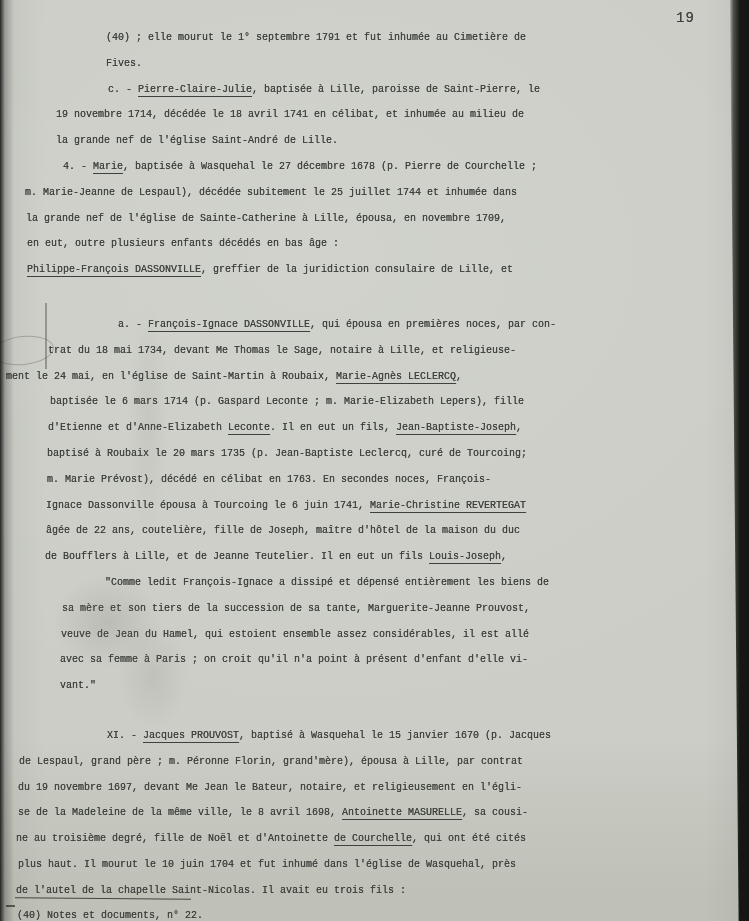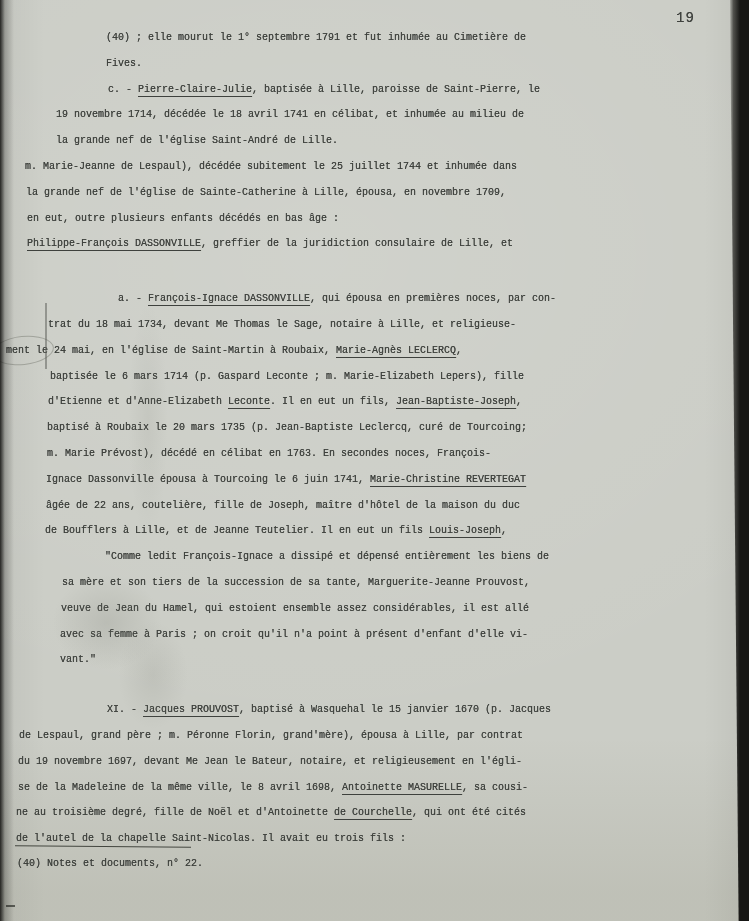--- a/index.html
+++ b/index.html
@@ -90,20 +90,21 @@
 <body>
 
 <div class="scan">
   <div class="page-number">19</div>
   <div class="lines">
       <div class="line" style="padding-left: 106px;"><span>(40) ; elle mourut le 1° septembre 1791 et fut inhumée au Cimetière de</span></div>
       <div class="line" style="padding-left: 106px;"><span>Fives.</span></div>
       <div class="line" style="padding-left: 108px;"><span>c. - </span><span class="u">Pierre-Claire-Julie</span><span>, baptisée à Lille, paroisse de Saint-Pierre, le</span></div>
       <div class="line" style="padding-left: 56px;"><span>19 novembre 1714, décédée le 18 avril 1741 en célibat, et inhumée au milieu de</span></div>
       <div class="line" style="padding-left: 56px;"><span>la grande nef de l'église Saint-André de Lille.</span></div>
+      <div class="line" style="padding-left: 63px;"><span>4. - </span><span class="u">Marie</span><span>, baptisée à Wasquehal le 27 décembre 1678 (p. Pierre de Courchelle ;</span></div>
       <div class="line" style="padding-left: 25px;"><span>m. Marie-Jeanne de Lespaul), décédée subitement le 25 juillet 1744 et inhumée dans</span></div>
       <div class="line" style="padding-left: 26px;"><span>la grande nef de l'église de Sainte-Catherine à Lille, épousa, en novembre 1709,</span></div>
       <div class="line" style="padding-left: 27px;"><span>en eut, outre plusieurs enfants décédés en bas âge :</span></div>
       <div class="line" style="padding-left: 27px;"><span class="u">Philippe-François DASSONVILLE</span><span>, greffier de la juridiction consulaire de Lille, et</span></div>
       <div class="line" style="padding-left: 118px; margin-top: 29px;"><span>a. - </span><span class="u">François-Ignace DASSONVILLE</span><span>, qui épousa en premières noces, par con-</span></div>
       <div class="line" style="padding-left: 48px;"><span>trat du 18 mai 1734, devant Me Thomas le Sage, notaire à Lille, et religieuse-</span></div>
       <div class="line" style="padding-left: 6px;"><span>ment le 24 mai, en l'église de Saint-Martin à Roubaix, </span><span class="u">Marie-Agnès LECLERCQ</span><span>,</span></div>
       <div class="line" style="padding-left: 50px;"><span>baptisée le 6 mars 1714 (p. Gaspard Leconte ; m. Marie-Elizabeth Lepers), fille</span></div>
       <div class="line" style="padding-left: 48px;"><span>d'Etienne et d'Anne-Elizabeth </span><span class="u">Leconte</span><span>. Il en eut un fils, </span><span class="u">Jean-Baptiste-Joseph</span><span>,</span></div>
       <div class="line" style="padding-left: 47px;"><span>baptisé à Roubaix le 20 mars 1735 (p. Jean-Baptiste Leclercq, curé de Tourcoing;</span></div>
@@ -114,20 +115,21 @@
       <div class="line" style="padding-left: 105px;"><span>"Comme ledit François-Ignace a dissipé et dépensé entièrement les biens de</span></div>
       <div class="line" style="padding-left: 62px;"><span>sa mère et son tiers de la succession de sa tante, Marguerite-Jeanne Prouvost,</span></div>
       <div class="line" style="padding-left: 61px;"><span>veuve de Jean du Hamel, qui estoient ensemble assez considérables, il est allé</span></div>
       <div class="line" style="padding-left: 60px;"><span>avec sa femme à Paris ; on croit qu'il n'a point à présent d'enfant d'elle vi-</span></div>
       <div class="line" style="padding-left: 60px;"><span>vant."</span></div>
       <div class="line" style="padding-left: 107px; margin-top: 24px;"><span>XI. - </span><span class="u">Jacques PROUVOST</span><span>, baptisé à Wasquehal le 15 janvier 1670 (p. Jacques</span></div>
       <div class="line" style="padding-left: 19px;"><span>de Lespaul, grand père ; m. Péronne Florin, grand'mère), épousa à Lille, par contrat</span></div>
       <div class="line" style="padding-left: 18px;"><span>du 19 novembre 1697, devant Me Jean le Bateur, notaire, et religieusement en l'égli-</span></div>
       <div class="line" style="padding-left: 18px;"><span>se de la Madeleine de la même ville, le 8 avril 1698, </span><span class="u">Antoinette MASURELLE</span><span>, sa cousi-</span></div>
       <div class="line" style="padding-left: 16px;"><span>ne au troisième degré, fille de Noël et d'Antoinette </span><span class="u">de Courchelle</span><span>, qui ont été cités</span></div>
+      <div class="line" style="padding-left: 18px;"><span>plus haut. Il mourut le 10 juin 1704 et fut inhumé dans l'église de Wasquehal, près</span></div>
       <div class="line" style="padding-left: 16px;"><span>de l'autel de la chapelle Saint-Nicolas. Il avait eu trois fils :</span></div>
       <div class="fn-rule"></div>
       <div class="line" style="padding-left: 17px;"><span>(40) Notes et documents, n° 22.</span></div>
     </div>
 
   <div class="pencil-oval"></div>
   <div class="pencil-line"></div>
   <div class="smudge-a"></div>
   <div class="smudge-b"></div>
   <div class="smudge-c"></div>

